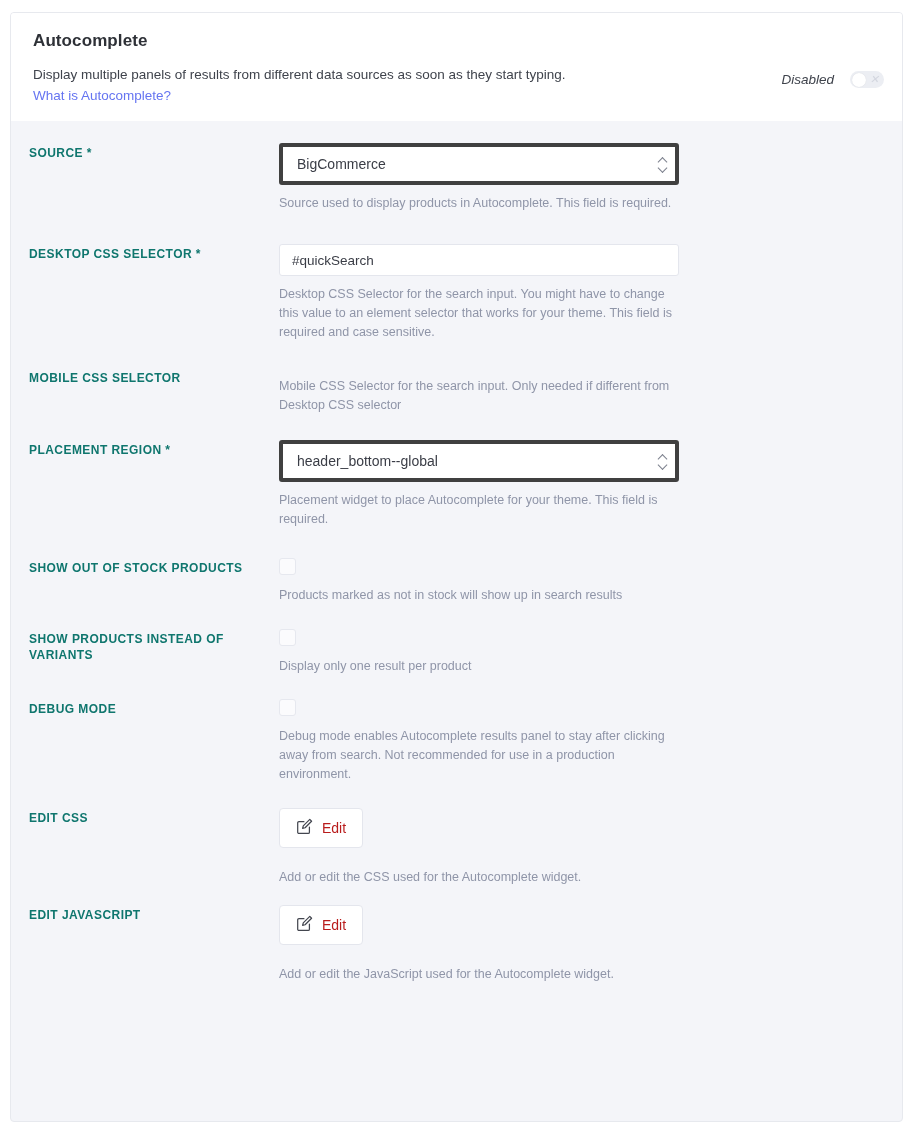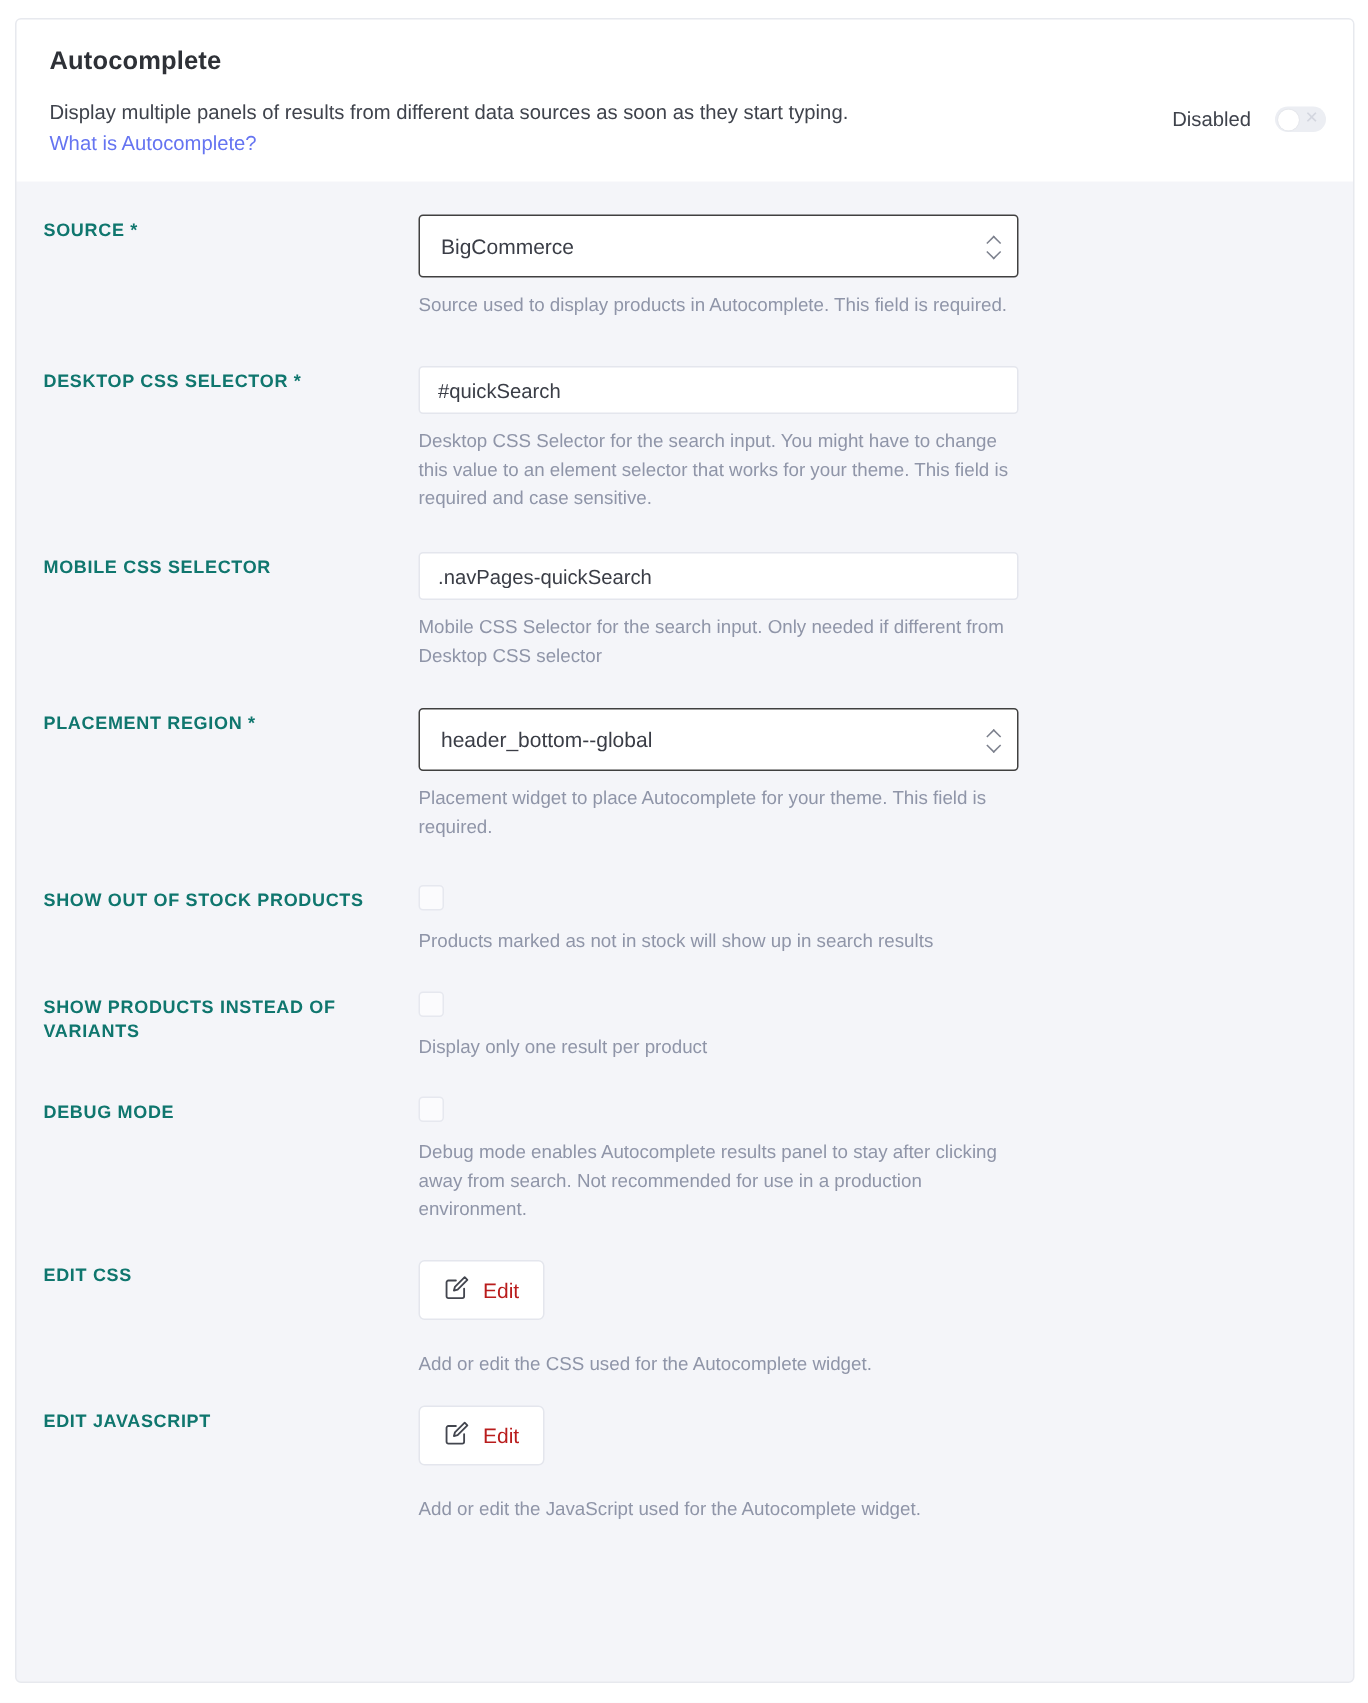--- a/index.html
+++ b/index.html
@@ -66,20 +66,21 @@
     cursor: pointer;
   }
 
   .header-right {
     position: absolute;
     right: 18px;
     top: 58px;
     display: flex;
     align-items: center;
     gap: 16px;
+    font-style: italic;
   }
   .toggle-label {
     font-size: 13.5px;
     color: #3f434c;
     white-space: nowrap;
   }
   .toggle {
     width: 34px;
     height: 17px;
     border-radius: 9px;
@@ -159,21 +160,21 @@
   
   .select-wrap {
     position: relative;
     width: 400px;
     height: 42px;
   }
   .select-box {
     width: 400px;
     height: 42px;
     box-sizing: border-box;
-    border: 1px solid #404040;
+    border: 4px solid #404040;
     border-radius: 3px;
     background: #ffffff;
     font-size: 14px;
     color: #3a3d46;
     padding: 0 34px 0 14px;
     display: flex;
     align-items: center;
     cursor: pointer;
   }
   .select-chevs {
@@ -334,21 +335,20 @@
         <div class="field-label">DESKTOP CSS SELECTOR *</div>
         <div class="field-control">
           <input class="txt" type="text" value="#quickSearch" style="">
           <p class="help-text">Desktop CSS Selector for the search input. You might have to change this value to an element selector that works for your theme. This field is required and case sensitive.</p>
         </div>
       </div>
 
       <div class="field-row" style="padding-top:26px;">
         <div class="field-label">MOBILE CSS SELECTOR</div>
         <div class="field-control">
-          <input class="txt" type="text" value=".navPages-quickSearch" style="">
           <p class="help-text">Mobile CSS Selector for the search input. Only needed if different from Desktop CSS selector</p>
         </div>
       </div>
 
       <div class="field-row" style="padding-top:25px;">
         <div class="field-label">PLACEMENT REGION *</div>
         <div class="field-control">
           <div class="select-wrap">
             <div class="select-box">header_bottom--global</div>
             <span class="select-chevs">

